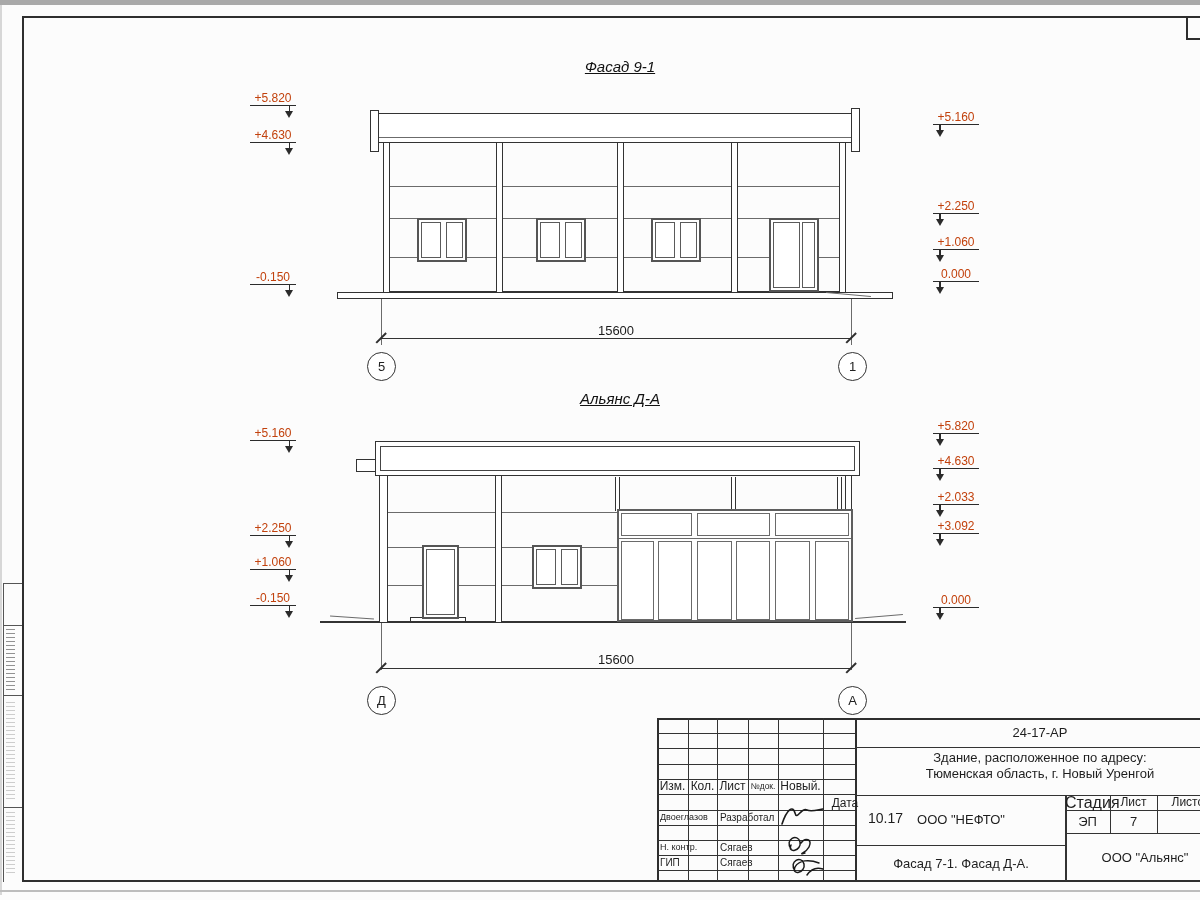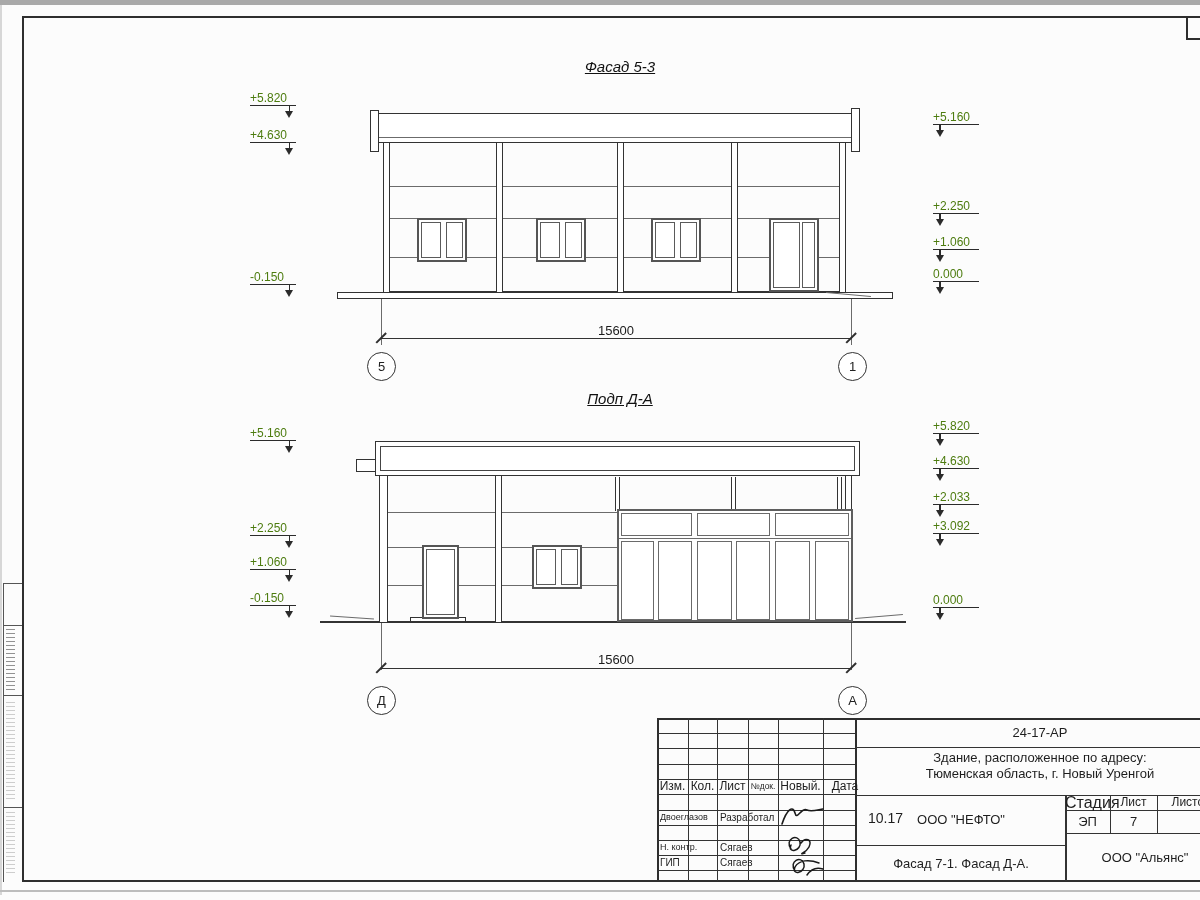--- a/index.html
+++ b/index.html
@@ -18,21 +18,21 @@
   .joint{position:absolute;height:1px;background:#6b6b6b;z-index:1;}
   .win{position:absolute;border:2px solid #555;background:#fff;box-sizing:border-box;z-index:3;}
   .win .inner{position:absolute;left:2px;right:2px;top:2px;bottom:2px;border:1px solid #5a5a5a;}
   .win .mull{position:absolute;top:2px;bottom:2px;left:50%;width:5px;margin-left:-2.5px;border-left:1px solid #5a5a5a;border-right:1px solid #5a5a5a;background:#fff;}
   .door{position:absolute;border:2px solid #555;background:#fff;box-sizing:border-box;z-index:3;}
   .leaf{position:absolute;border:1px solid #5a5a5a;box-sizing:border-box;}
   .cell{position:absolute;border:1.5px solid #6a6a6a;background:#fff;box-sizing:border-box;}
   .store{position:absolute;border:2px solid #5e5e5e;background:#fff;box-sizing:border-box;z-index:3;}
   
   .elev{position:absolute;width:46px;z-index:5;}
-  .elev .lbl{display:block;height:13px;line-height:13px;font-size:12px;text-align:left;color:#4d7c0f;}
+  .elev .lbl{display:block;height:13px;line-height:13px;font-size:12px;text-align:center;color:#c2410c;}
   .elev .line{display:block;width:100%;height:0;border-top:1.2px solid #2b2b2b;}
   .elev .arr{position:absolute;top:14px;width:1.5px;height:9px;background:#2b2b2b;}
   .elev .arr::after{content:"";position:absolute;left:-3.5px;top:5px;width:0;height:0;border:4px solid transparent;border-top:7px solid #2b2b2b;}
   .elev-l .arr{right:6px;}
   .elev-r .arr{left:6px;}
   .tick{position:absolute;width:14px;height:1.5px;background:#2e2e2e;transform:rotate(-45deg);z-index:5;}
   .axis{position:absolute;width:27px;height:27px;border:1.2px solid #333;border-radius:50%;background:#fff;text-align:center;line-height:27px;font-size:13px;z-index:5;}
   .vtitle{position:absolute;font-size:15px;font-style:italic;text-decoration:underline;text-align:center;color:#111;}
   .dim{position:absolute;width:112px;text-align:center;font-size:13px;color:#1b1b1b;z-index:5;}
   
@@ -57,21 +57,21 @@
 
   <div class="ln" style="left:3px;top:583px;width:1px;height:299px;background:#555;"></div>
   <div class="ln" style="left:3px;top:583px;width:19px;height:1px;background:#555;"></div>
   <div class="ln" style="left:3px;top:625px;width:19px;height:1px;background:#555;"></div>
   <div class="ln" style="left:3px;top:695px;width:19px;height:1px;background:#555;"></div>
   <div class="ln" style="left:3px;top:807px;width:19px;height:1px;background:#555;"></div>
   <div class="hatch" style="left:6px;top:629px;height:62px;"></div>
   <div class="hatch" style="left:6px;top:702px;height:98px;opacity:.35;"></div>
   <div class="hatch" style="left:6px;top:812px;height:62px;opacity:.35;"></div>
 
-  <div class="vtitle" style="left:535px;top:58px;width:170px;">Фасад 5-3</div>
+  <div class="vtitle" style="left:535px;top:58px;width:170px;">Фасад 9-1</div>
 
   <div class="band" style="left:372px;top:113px;width:486px;height:30px;"></div>
   <div class="ln light" style="left:374px;top:137px;width:482px;height:1px;"></div>
   <div class="tab" style="left:370px;top:110px;width:9px;height:42px;"></div>
   <div class="tab" style="left:851px;top:108px;width:9px;height:44px;"></div>
 
   <div class="joint" style="left:390px;top:186px;width:450px;"></div>
   <div class="joint" style="left:390px;top:218px;width:450px;"></div>
   <div class="joint" style="left:390px;top:257px;width:450px;"></div>
 
@@ -142,21 +142,21 @@
       <span class="lbl">+1.060</span>
       <span class="line"></span>
       <i class="arr"></i>
     </div>
   <div class="elev elev-r" style="left:933px;top:268px;">
       <span class="lbl">0.000</span>
       <span class="line"></span>
       <i class="arr"></i>
     </div>
 
-  <div class="vtitle" style="left:535px;top:390px;width:170px;">Подп Д-А</div>
+  <div class="vtitle" style="left:535px;top:390px;width:170px;">Альянс Д-А</div>
 
   <div class="band" style="left:375px;top:441px;width:485px;height:35px;"></div>
   <div class="band-inner" style="left:380px;top:446px;width:475px;height:25px;"></div>
   <div class="tab" style="left:356px;top:459px;width:20px;height:13px;"></div>
 
   <div class="joint" style="left:388px;top:512px;width:230px;"></div>
   <div class="joint" style="left:388px;top:547px;width:230px;"></div>
   <div class="joint" style="left:388px;top:585px;width:230px;"></div>
 
   <div class="col" style="left:379px;top:476px;width:9px;height:146px;"></div>
@@ -278,21 +278,21 @@
   <div class="ln" style="left:1065px;top:833px;width:135px;height:1px;"></div>
   <div class="ln" style="left:1065px;top:795px;width:1.5px;height:86px;"></div>
   <div class="ln" style="left:1110px;top:795px;width:1px;height:38px;"></div>
   <div class="ln" style="left:1157px;top:795px;width:1px;height:38px;"></div>
 
   <div class="txt tb ctr" style="left:657px;top:779px;width:31px;height:15px;line-height:15px;">Изм.</div>
   <div class="txt tb ctr" style="left:688px;top:779px;width:29px;height:15px;line-height:15px;">Кол.</div>
   <div class="txt tb ctr" style="left:717px;top:779px;width:31px;height:15px;line-height:15px;">Лист</div>
   <div class="txt tb ctr" style="left:748px;top:779px;width:30px;height:15px;line-height:15px;font-size:8.5px;">№док.</div>
   <div class="txt tb ctr" style="left:778px;top:779px;width:45px;height:15px;line-height:15px;">Новый.</div>
-  <div class="txt tb ctr" style="left:823px;top:779px;width:44px;height:15px;line-height:15px;">Дата</div>
+  <div class="txt tb ctr" style="left:823px;top:796px;width:44px;height:15px;line-height:15px;">Дата</div>
 
   <div class="txt" style="left:660px;top:810px;height:15px;line-height:15px;font-size:9px;">Двоеглазов</div>
   <div class="txt" style="left:720px;top:810px;height:15px;line-height:15px;font-size:10px;">Разработал</div>
   <div class="txt ctr" style="left:868px;top:811px;width:30px;height:14px;line-height:14px;font-size:14px;">10.17</div>
   <div class="txt" style="left:660px;top:840px;height:15px;line-height:15px;font-size:9px;">Н. контр.</div>
   <div class="txt" style="left:720px;top:840px;height:15px;line-height:15px;font-size:10px;">Сягаев</div>
   <div class="txt" style="left:660px;top:855px;height:15px;line-height:15px;font-size:10px;">ГИП</div>
   <div class="txt" style="left:720px;top:855px;height:15px;line-height:15px;font-size:10px;">Сягаев</div>
 
   <svg class="sig" style="left:780px;top:799px;" width="44" height="28" viewBox="0 0 44 28">

